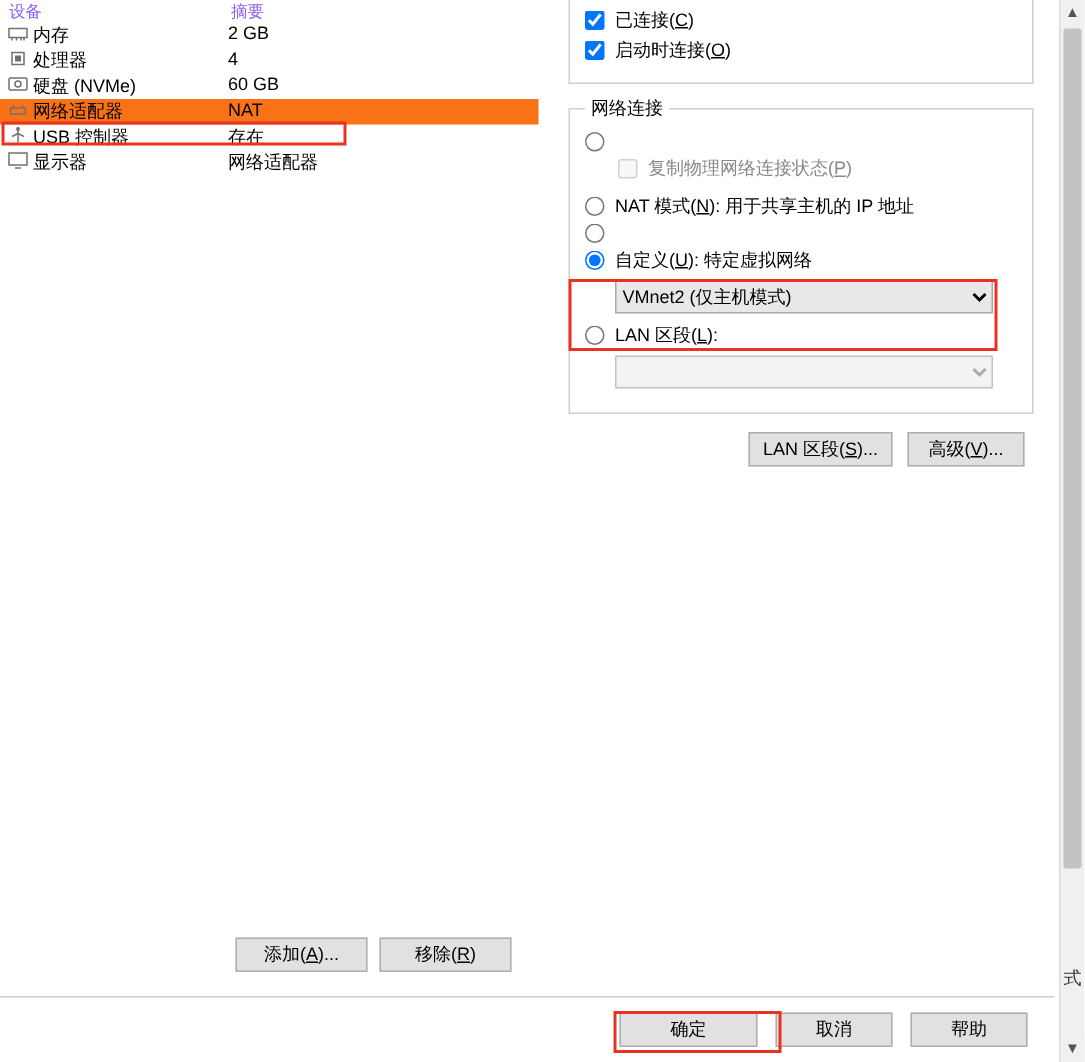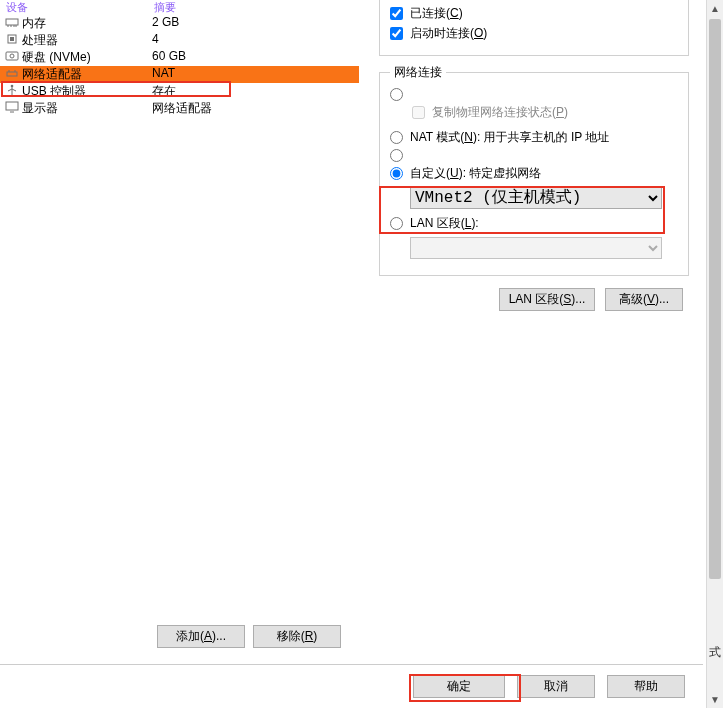--- a/index.html
+++ b/index.html
@@ -113,22 +113,22 @@
   }
   .rdo-indent {
     margin-left: 22px;
     color: #888;
   }
   select.combo {
     width: 252px;
     height: 22px;
     margin-left: 20px;
     margin-top: 2px;
-    font-family: Liberation Mono, monospace;
-    font-size: 16px;
+    font-family: Liberation Sans, sans-serif;
+    font-size: 12px;
     background: #e8e8e8;
     border: 1px solid #aaa;
   }
   select.combo[disabled] {
     color: #888;
     background: #efefef;
   }
   .u { text-decoration: underline; }
   .right-btns-inline {
     display: flex;

